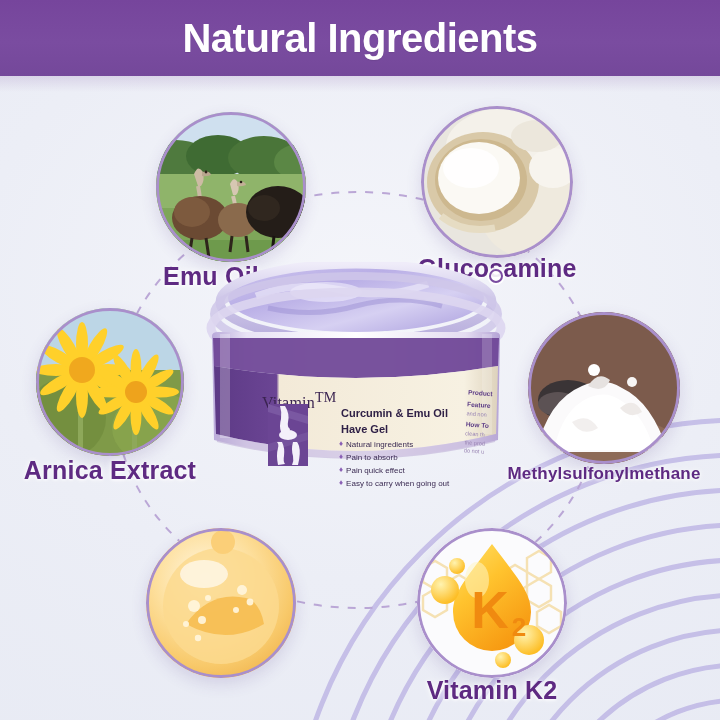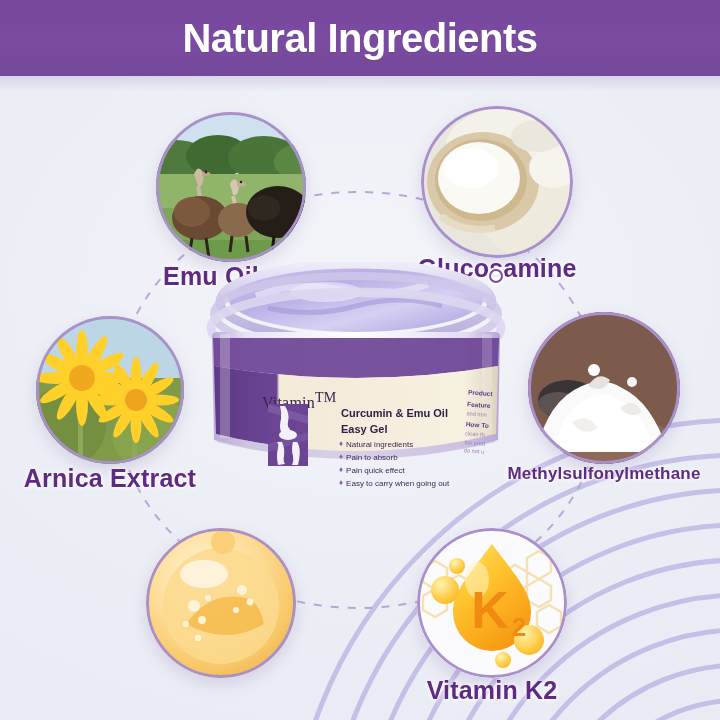--- a/index.html
+++ b/index.html
@@ -168,21 +168,21 @@
         <path d="M17 2 q5 8 3 16 q-1 5 2 7 l-1 4 q-5 2 -8 -1 q-2 -6 0 -13 q1 -7 -1 -13 z"></path>
         <ellipse cx="20" cy="31" rx="9" ry="5"></ellipse>
         <path d="M14 38 q3 6 2 14 q-1 5 1 8 l-7 1 q-2 -10 0 -17 q1 -4 -1 -6 z"></path>
         <path d="M25 38 q-2 7 0 14 q1 5 -1 9 l6 0 q3 -12 1 -19 q-1 -3 -2 -4 z"></path>
       </g>
     </svg>
   </div>
 
   <div class="prodname">
     <div>Curcumin &amp; Emu Oil</div>
-    <div>Easy Gel</div>
+    <div>Have Gel</div>
   </div>
 
   <div class="bullets">
     <div class="b">
         <span class="drop">♦</span>
         <span>Natural ingredients</span>
       </div>
     <div class="b">
         <span class="drop">♦</span>
         <span>Pain to absorb</span>
@@ -256,21 +256,21 @@
           <ellipse cx="50" cy="62" rx="28" ry="20" fill="#ffffff" opacity=".85"></ellipse>
           <path d="M20 110 q22 18 54 12" stroke="#e6dcc3" stroke-width="7" fill="none"></path>
           <ellipse cx="132" cy="62" rx="24" ry="20" fill="#f7f4ee"></ellipse>
           <ellipse cx="116" cy="30" rx="26" ry="16" fill="#ece7dc"></ellipse>
         </svg>
       </div>
     </div>
     <div class="cap" style="left:-54px;top:148px;">Glucosamine</div>
   </div>
 
-  <div class="node" style="left:36px;top:316px;">
+  <div class="node" style="left:36px;top:308px;">
     <div class="bubble" style="width:148px;height:148px;">
       <div class="art">
         <svg viewBox="0 0 148 148">
           <rect width="148" height="148" fill="#9fb45e"></rect>
           <rect width="148" height="70" fill="#bcd6e6"></rect>
           <rect y="62" width="148" height="86" fill="#7f9a48"></rect>
           <ellipse cx="30" cy="110" rx="40" ry="40" fill="#6f8a3c" opacity=".7"></ellipse>
           <ellipse cx="120" cy="120" rx="44" ry="36" fill="#8aa64e" opacity=".7"></ellipse>
           <rect x="42" y="80" width="5" height="68" fill="#8ea85a"></rect>
           <rect x="96" y="92" width="5" height="56" fill="#8ea85a"></rect>

